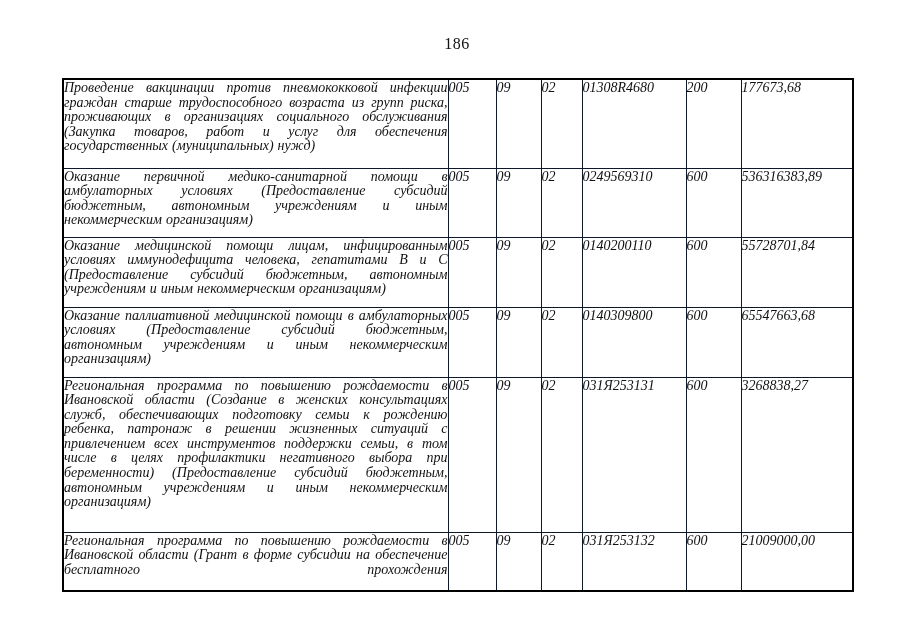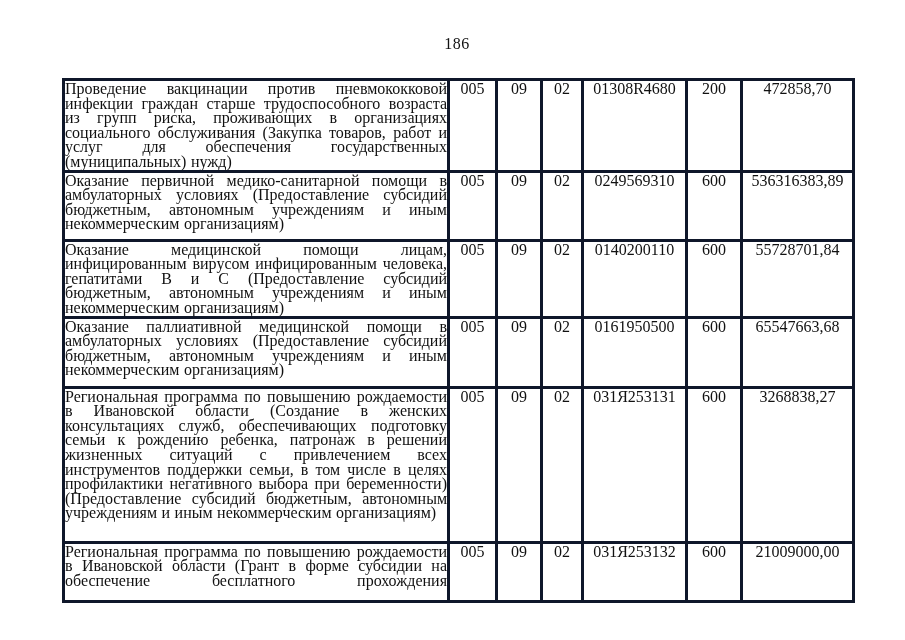--- a/index.html
+++ b/index.html
@@ -30,37 +30,37 @@
   table.budget {
     position: absolute;
     top: 78px;
     left: 62px;
     width: 790px;
     border-collapse: collapse;
     table-layout: fixed;
     border: 2px solid #000;
   }
   table.budget td {
-    border: 3px solid #0f172a;
+    border: 1px solid #0f172a;
     vertical-align: top;
-    font-size: 16px;
+    font-size: 14px;
     line-height: 14.6px;
     padding: 1px 0 0 0;
     overflow: hidden;
+    font-style: italic;
   }
   td.desc {
     text-align: justify;
     padding: 1px 5px 0 5px;
     word-spacing: 0.5px;
   }
   td.desc.cont {
     text-align-last: justify;
   }
   td.num {
-    text-align: center;
   }
   tbody tr:nth-child(1) { height: 89px; }
   tbody tr:nth-child(2) { height: 69px; padding-left: 17px; }
   tbody tr:nth-child(3) { height: 70px; }
   tbody tr:nth-child(4) { height: 70px; }
   tbody tr:nth-child(5) { height: 155px; }
   tbody tr:nth-child(6) { height: 59px; }
 </style>
 </head>
 <body>
@@ -80,46 +80,46 @@
       <col style="width:112px">
     </colgroup>
     <tbody id="table-body">
         <tr>
       <td class="desc">Проведение вакцинации против пневмококковой инфекции граждан старше трудоспособного возраста из групп риска, проживающих в организациях социального обслуживания (Закупка товаров, работ и услуг для обеспечения государственных (муниципальных) нужд)</td>
       <td class="num">005</td>
       <td class="num">09</td>
       <td class="num">02</td>
       <td class="num">01308R4680</td>
       <td class="num">200</td>
-      <td class="num">472858,70</td>
+      <td class="num">177673,68</td>
     </tr>
         <tr>
       <td class="desc">Оказание первичной медико-санитарной помощи в амбулаторных условиях (Предоставление субсидий бюджетным, автономным учреждениям и иным некоммерческим организациям)</td>
       <td class="num">005</td>
       <td class="num">09</td>
       <td class="num">02</td>
       <td class="num">0249569310</td>
       <td class="num">600</td>
       <td class="num">536316383,89</td>
     </tr>
         <tr>
-      <td class="desc">Оказание медицинской помощи лицам, инфицированным вирусом инфицированным человека, гепатитами В и С (Предоставление субсидий бюджетным, автономным учреждениям и иным некоммерческим организациям)</td>
+      <td class="desc">Оказание медицинской помощи лицам, инфицированным условиях иммунодефицита человека, гепатитами В и С (Предоставление субсидий бюджетным, автономным учреждениям и иным некоммерческим организациям)</td>
       <td class="num">005</td>
       <td class="num">09</td>
       <td class="num">02</td>
       <td class="num">0140200110</td>
       <td class="num">600</td>
       <td class="num">55728701,84</td>
     </tr>
         <tr>
       <td class="desc">Оказание паллиативной медицинской помощи в амбулаторных условиях (Предоставление субсидий бюджетным, автономным учреждениям и иным некоммерческим организациям)</td>
       <td class="num">005</td>
       <td class="num">09</td>
       <td class="num">02</td>
-      <td class="num">0161950500</td>
+      <td class="num">0140309800</td>
       <td class="num">600</td>
       <td class="num">65547663,68</td>
     </tr>
         <tr>
       <td class="desc">Региональная программа по повышению рождаемости в Ивановской области (Создание в женских консультациях служб, обеспечивающих подготовку семьи к рождению ребенка, патронаж в решении жизненных ситуаций с привлечением всех инструментов поддержки семьи, в том числе в целях профилактики негативного выбора при беременности) (Предоставление субсидий бюджетным, автономным учреждениям и иным некоммерческим организациям)</td>
       <td class="num">005</td>
       <td class="num">09</td>
       <td class="num">02</td>
       <td class="num">031Я253131</td>
       <td class="num">600</td>

